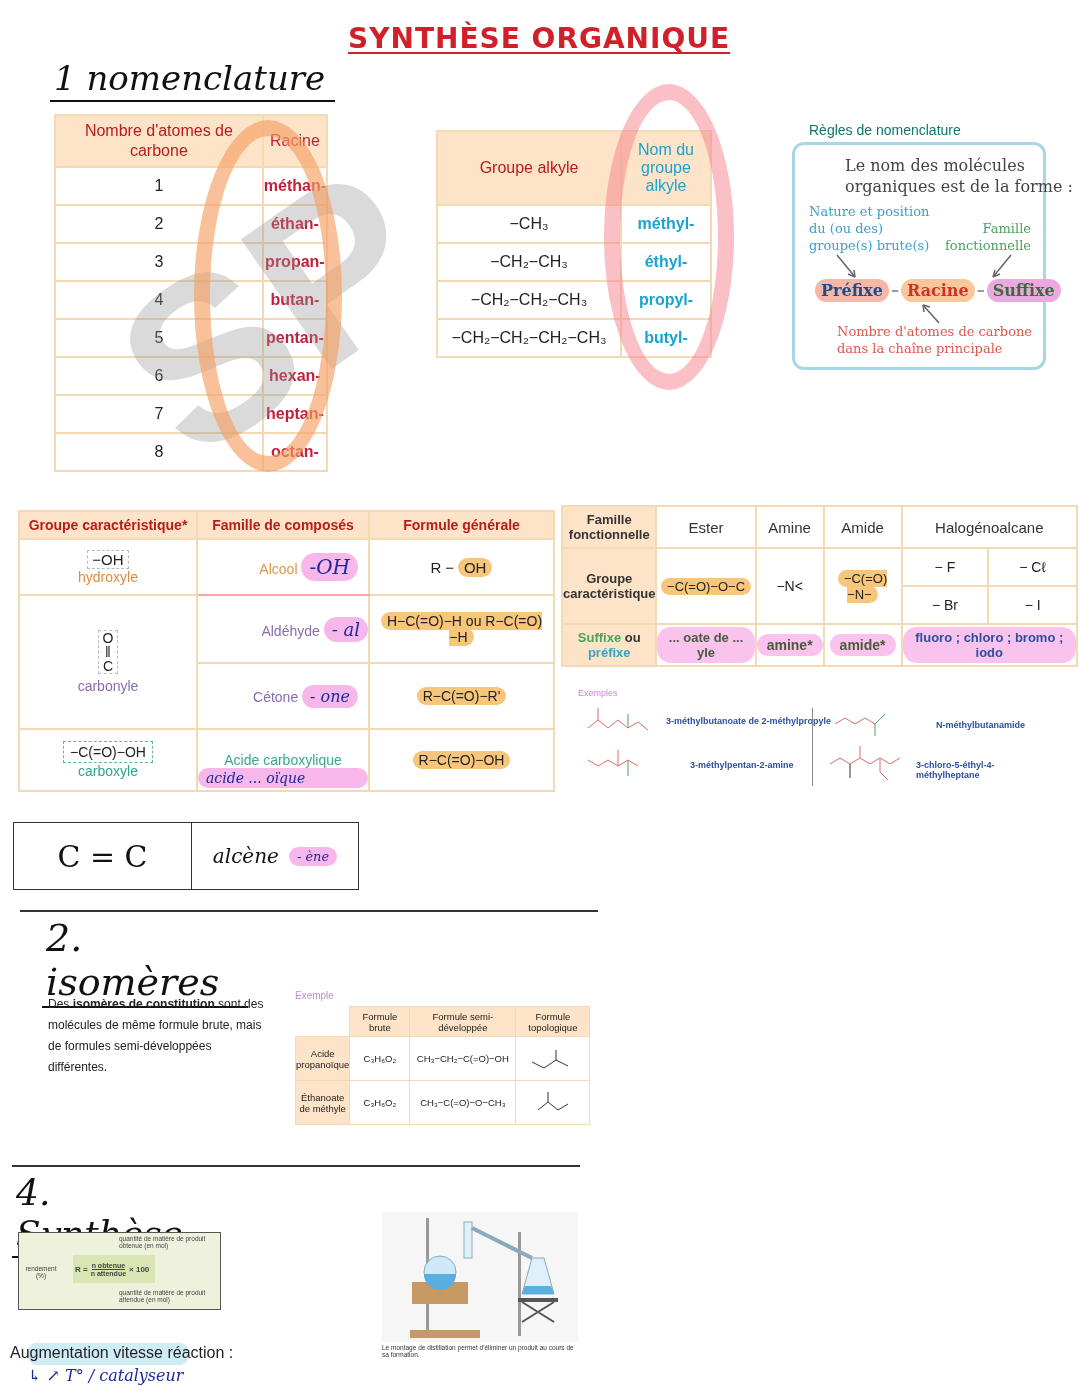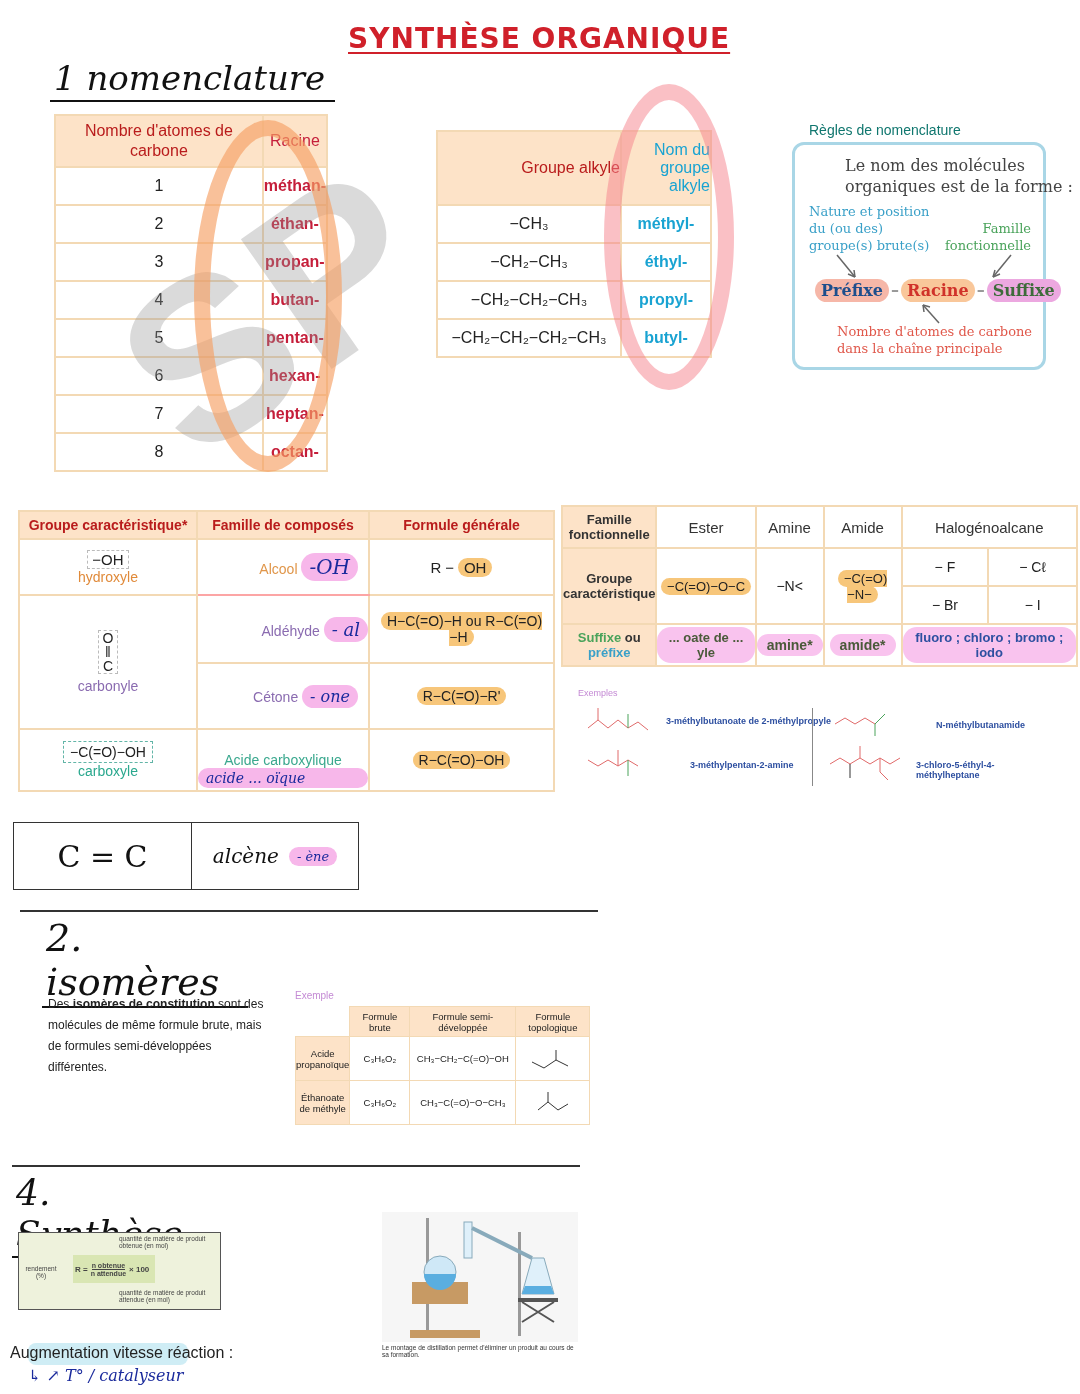--- a/index.html
+++ b/index.html
@@ -15,21 +15,21 @@
   .tbl th { background: #fde3c8; font-weight: normal; color: #b91c1c; }
 
   
   .t1 { left: 54px; top: 114px; width: 274px; font-size: 16px; }
   .t1 th { height: 52px; font-size: 16px; line-height: 20px; }
   .t1 td { height: 38px; }
   .t1 .rac { color: #c51e3a; font-weight: bold; }
 
   
   .t2 { left: 436px; top: 130px; width: 276px; font-size: 16px; }
-  .t2 th { height: 74px; text-align: right; }
+  .t2 th { height: 74px; }
   .t2 .blue { color: #19a3d2; font-weight: bold; }
   .t2 td { height: 38px; }
 
   .oval { border-radius: 50%; pointer-events: none; }
 
   
   .rules-title { left: 809px; top: 122px; font-size: 14px; font-weight: normal; color: #0f766e; }
   .rules-box { left: 792px; top: 142px; width: 254px; height: 228px; border: 3px solid #a9d6e6; border-radius: 12px; font-family: "DejaVu Serif", serif; }
   .rules-box .lead { position: absolute; left: 14px; top: 10px; font-size: 16px; color: #444; line-height: 21px; width: 230px; margin-left: 36px; }
   .rules-box .nat { position: absolute; left: 14px; top: 58px; font-size: 13px; color: #3aa0c8; line-height: 17px; }

